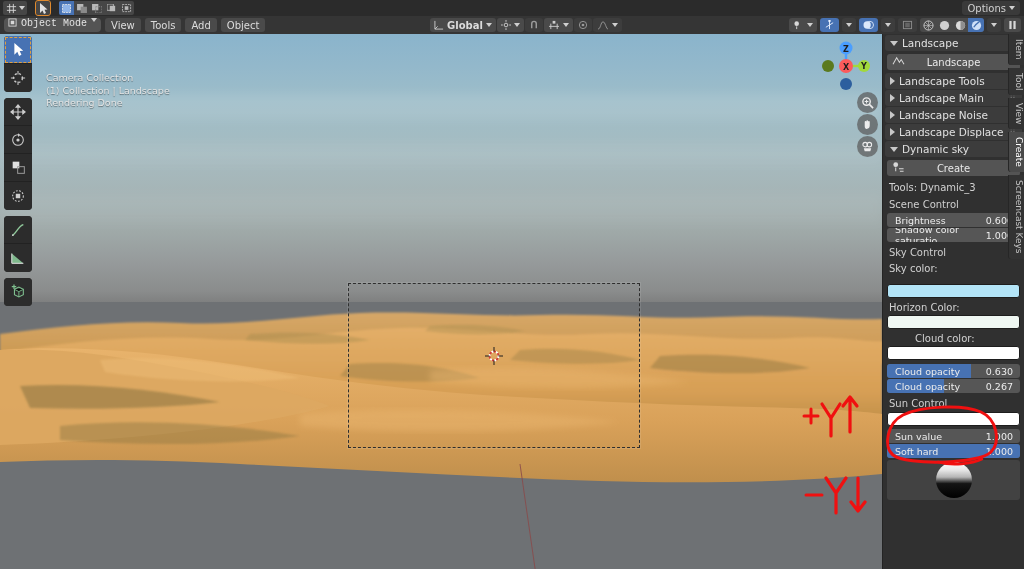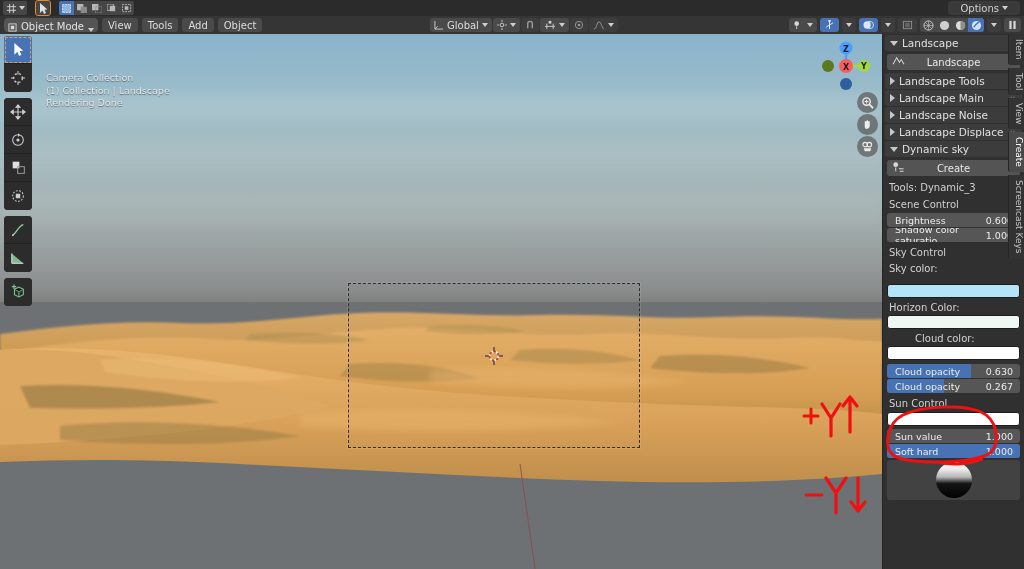--- a/index.html
+++ b/index.html
@@ -25,40 +25,41 @@
     display: flex; align-items: center; justify-content: center;
     margin-right: 1px; padding: 0 2px; color: #d6d6d6;
   }
   .tb-btn.sel-active { outline: 1px solid #e08a2e; }
   .tb-seg { display: flex; background: #464646; border-radius: 2px; margin-right: 4px; overflow: hidden; }
   .tb-seg .s { width: 15px; height: 14px; display:flex; align-items:center; justify-content:center; }
   .tb-seg .s.on { background: #4772b3; }
   .topbar-right {
     position: absolute; right: 4px; top: 1px; height: 14px;
     display: flex; align-items: center; gap: 3px;
-    background: #3a3a3a; border-radius: 3px; padding: 0 12px;
+    background: #3a3a3a; border-radius: 3px; padding: 0 5px;
     color: #d0d0d0; font-size: 10px;
   }
 
   
   .header {
     position: absolute; left: 0; top: 16px; width: 1024px; height: 18px;
     background: #353535;
   }
   .hdr-left { position: absolute; left: 4px; top: 2px; display: flex; align-items: center; gap: 4px; }
   .mode-dd {
     height: 14px; background: #545454; border-radius: 4px;
-    display: flex; align-items: flex-end; gap: 4px; padding: 0 4px; color: #e2e2e2;
+    display: flex; align-items: flex-start; gap: 4px; padding: 0 4px; color: #e2e2e2;
     font-size: 10px;
+    font-family: Liberation Mono, monospace;
   }
   .menu-btn {
     height: 14px; background: #4a4a4a; border-radius: 3px; padding: 0 6px;
     display: flex; align-items: center; color: #dcdcdc; font-size: 10px;
   }
-  .hdr-center { position: absolute; left: 430px; top: 2px; display: flex; align-items: center; gap: 1px; }
+  .hdr-center { position: absolute; left: 430px; top: 2px; display: flex; align-items: center; gap: 1px; font-weight: bold; }
   .pill {
     height: 14px; background: #4a4a4a; border-radius: 3px; padding: 0 4px;
     display: flex; align-items: center; gap: 3px; color: #dcdcdc; font-size: 10px;
   }
   .pill.dark { background: #3d3d3d; }
   .hdr-right { position: absolute; right: 3px; top: 2px; display: flex; align-items: center; gap: 3px; }
   .shade-seg { display: flex; background: #4a4a4a; border-radius: 3px; overflow: hidden; }
   .shade-seg .sb { width: 16px; height: 14px; display: flex; align-items: center; justify-content: center; }
   .shade-seg .sb.on { background: #4772b3; }
   .blue-pill { background: #4772b3 !important; }

